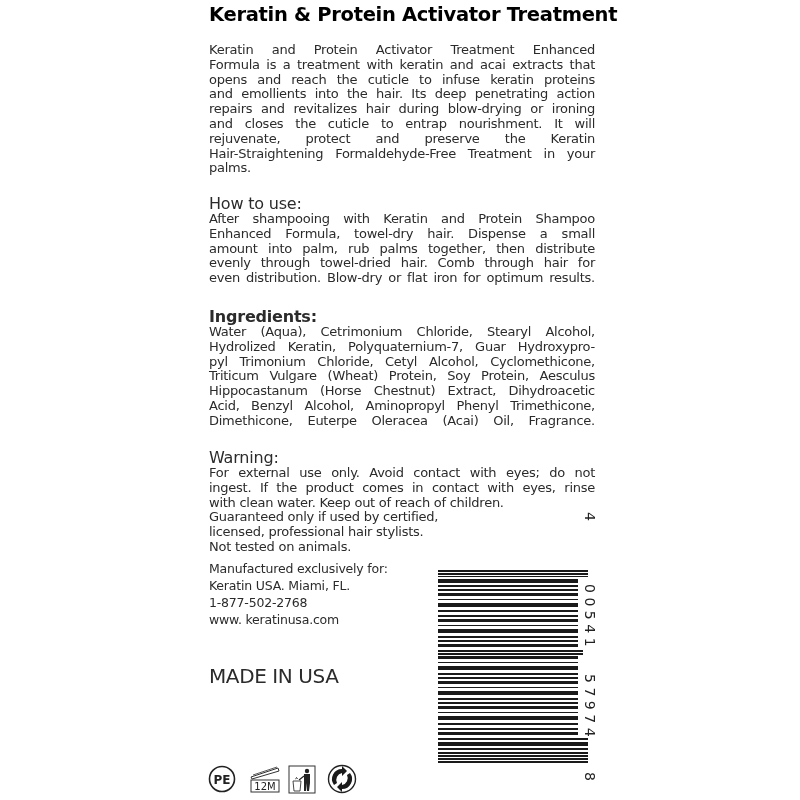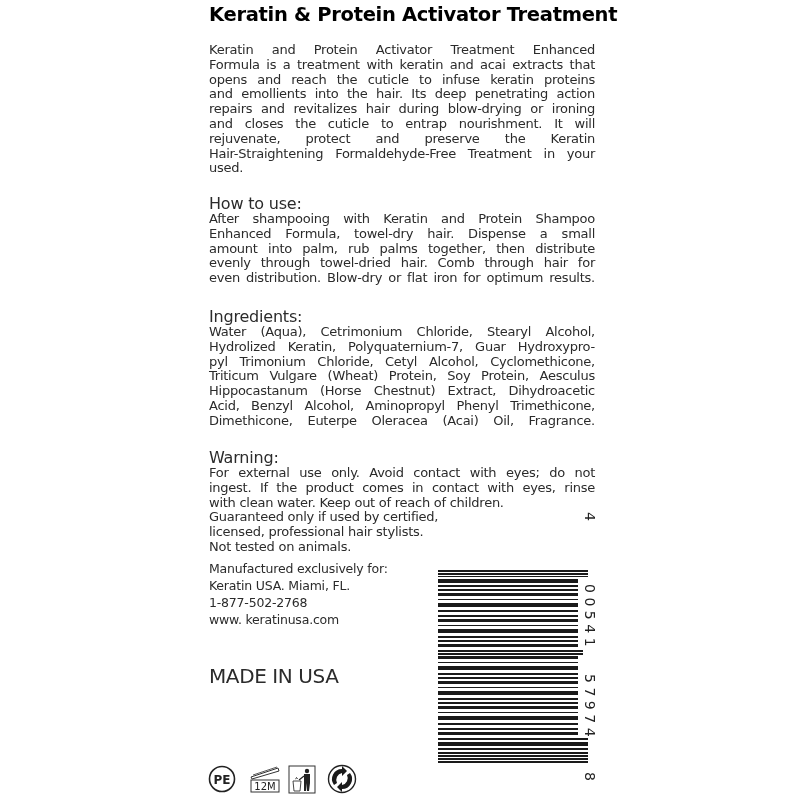--- a/index.html
+++ b/index.html
@@ -45,33 +45,33 @@
 
 <div class="para" style="top:43px;">
   <span class="ln">Keratin and Protein Activator Treatment Enhanced</span>
   <span class="ln">Formula is a treatment with keratin and acai extracts that</span>
   <span class="ln">opens and reach the cuticle to infuse keratin proteins</span>
   <span class="ln">and emollients into the hair. Its deep penetrating action</span>
   <span class="ln">repairs and revitalizes hair during blow-drying or ironing</span>
   <span class="ln">and closes the cuticle to entrap nourishment. It will</span>
   <span class="ln">rejuvenate, protect and preserve the Keratin</span>
   <span class="ln">Hair-Straightening Formaldehyde-Free Treatment in your</span>
-  <span class="ln last">used.</span>
+  <span class="ln last">palms.</span>
 </div>
 
 <div class="heading" style="top:195px;">How to use:</div>
 <div class="para" style="top:212px;">
   <span class="ln">After shampooing with Keratin and Protein Shampoo</span>
   <span class="ln">Enhanced Formula, towel-dry hair. Dispense a small</span>
   <span class="ln">amount into palm, rub palms together, then distribute</span>
   <span class="ln">evenly through towel-dried hair. Comb through hair for</span>
   <span class="ln">even distribution. Blow-dry or flat iron for optimum results.</span>
 </div>
 
-<div class="heading" style="top:308px;">Ingredients:</div>
+<div class="heading" style="top:308px;font-weight:bold;">Ingredients:</div>
 <div class="para" style="top:325px;">
   <span class="ln">Water (Aqua), Cetrimonium Chloride, Stearyl Alcohol,</span>
   <span class="ln">Hydrolized Keratin, Polyquaternium-7, Guar Hydroxypro-</span>
   <span class="ln">pyl Trimonium Chloride, Cetyl Alcohol, Cyclomethicone,</span>
   <span class="ln">Triticum Vulgare (Wheat) Protein, Soy Protein, Aesculus</span>
   <span class="ln">Hippocastanum (Horse Chestnut) Extract, Dihydroacetic</span>
   <span class="ln">Acid, Benzyl Alcohol, Aminopropyl Phenyl Trimethicone,</span>
   <span class="ln">Dimethicone, Euterpe Oleracea (Acai) Oil, Fragrance.</span>
 </div>
 

